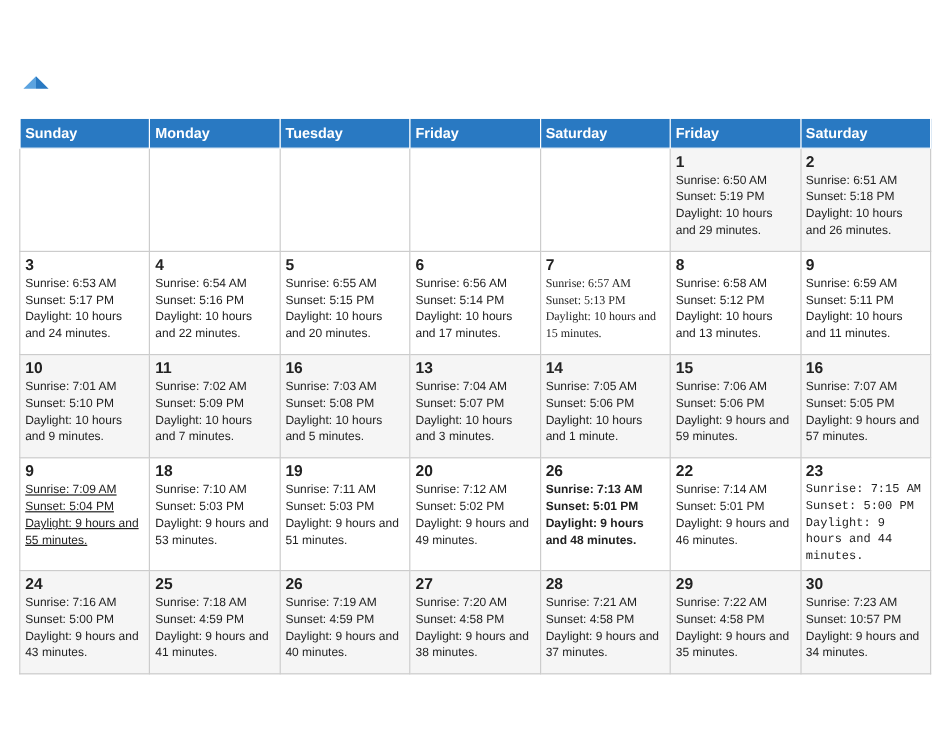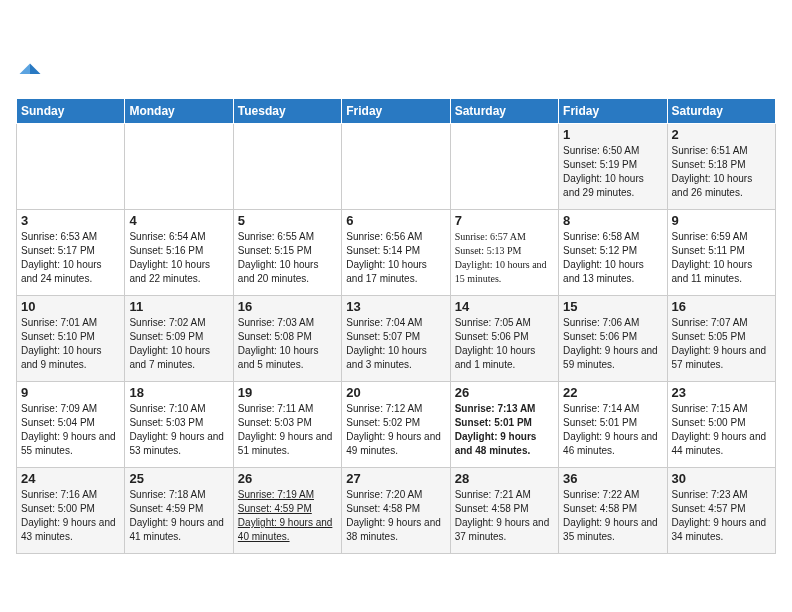--- a/index.html
+++ b/index.html
@@ -225,21 +225,21 @@
           <td>
             <div class="day-num">16</div>
             <div class="cell-text" style="white-space: pre-line;">Sunrise: 7:07 AM
 Sunset: 5:05 PM
 Daylight: 9 hours and 57 minutes.</div>
           </td>
         </tr>
         <tr>
           <td>
             <div class="day-num">9</div>
-            <div class="cell-text" style="white-space: pre-line;">Sunrise: 7:09 AM
+            <div class="cell-text" style="white-space: pre-line; text-decoration: underline;">Sunrise: 7:09 AM
 Sunset: 5:04 PM
 Daylight: 9 hours and 55 minutes.</div>
           </td>
           <td>
             <div class="day-num">18</div>
             <div class="cell-text" style="white-space: pre-line;">Sunrise: 7:10 AM
 Sunset: 5:03 PM
 Daylight: 9 hours and 53 minutes.</div>
           </td>
           <td>
@@ -261,64 +261,64 @@
 Daylight: 9 hours and 48 minutes.</div>
           </td>
           <td>
             <div class="day-num">22</div>
             <div class="cell-text" style="white-space: pre-line;">Sunrise: 7:14 AM
 Sunset: 5:01 PM
 Daylight: 9 hours and 46 minutes.</div>
           </td>
           <td>
             <div class="day-num">23</div>
-            <div class="cell-text" style="white-space: pre-line;">Sunrise: 7:15 AM
+            <div class="cell-text" style="white-space: pre-line; font-family: Liberation Mono, monospace;">Sunrise: 7:15 AM
 Sunset: 5:00 PM
 Daylight: 9 hours and 44 minutes.</div>
           </td>
         </tr>
         <tr>
           <td>
             <div class="day-num">24</div>
             <div class="cell-text" style="white-space: pre-line;">Sunrise: 7:16 AM
 Sunset: 5:00 PM
 Daylight: 9 hours and 43 minutes.</div>
           </td>
           <td>
             <div class="day-num">25</div>
             <div class="cell-text" style="white-space: pre-line;">Sunrise: 7:18 AM
 Sunset: 4:59 PM
 Daylight: 9 hours and 41 minutes.</div>
           </td>
           <td>
             <div class="day-num">26</div>
-            <div class="cell-text" style="white-space: pre-line; text-decoration: underline;">Sunrise: 7:19 AM
+            <div class="cell-text" style="white-space: pre-line;">Sunrise: 7:19 AM
 Sunset: 4:59 PM
 Daylight: 9 hours and 40 minutes.</div>
           </td>
           <td>
             <div class="day-num">27</div>
             <div class="cell-text" style="white-space: pre-line;">Sunrise: 7:20 AM
 Sunset: 4:58 PM
 Daylight: 9 hours and 38 minutes.</div>
           </td>
           <td>
             <div class="day-num">28</div>
             <div class="cell-text" style="white-space: pre-line;">Sunrise: 7:21 AM
 Sunset: 4:58 PM
 Daylight: 9 hours and 37 minutes.</div>
           </td>
           <td>
-            <div class="day-num">36</div>
+            <div class="day-num">29</div>
             <div class="cell-text" style="white-space: pre-line;">Sunrise: 7:22 AM
 Sunset: 4:58 PM
 Daylight: 9 hours and 35 minutes.</div>
           </td>
           <td>
             <div class="day-num">30</div>
             <div class="cell-text" style="white-space: pre-line;">Sunrise: 7:23 AM
-Sunset: 4:57 PM
+Sunset: 10:57 PM
 Daylight: 9 hours and 34 minutes.</div>
           </td>
         </tr>
       </tbody>
   </table>
 </div>
 
 </body></html>

